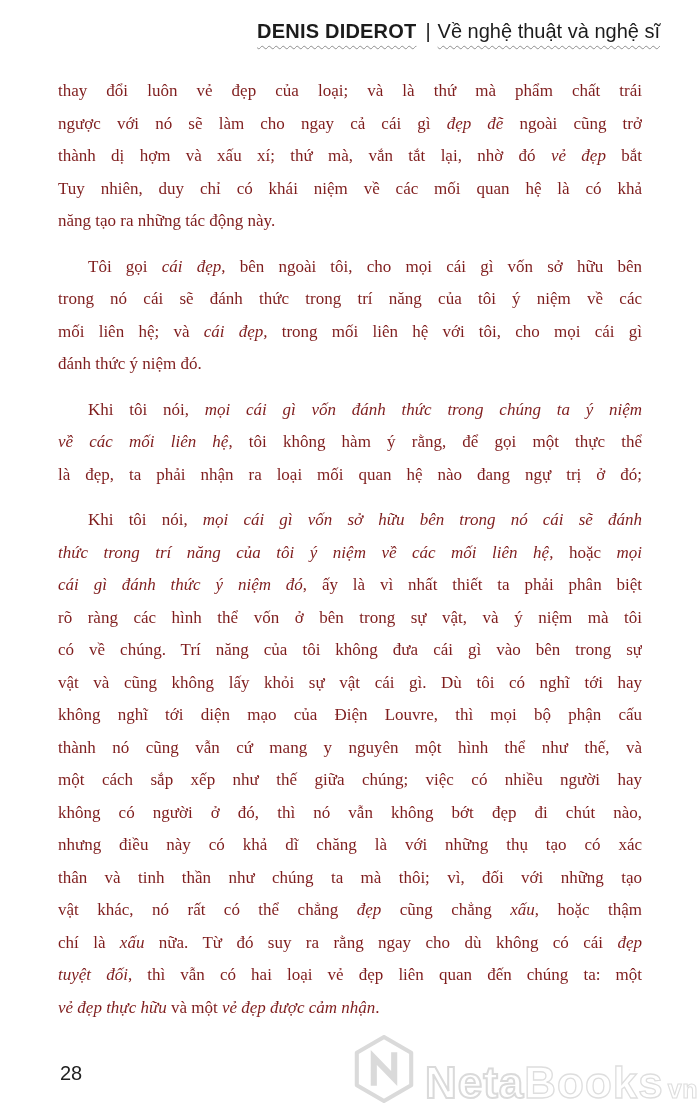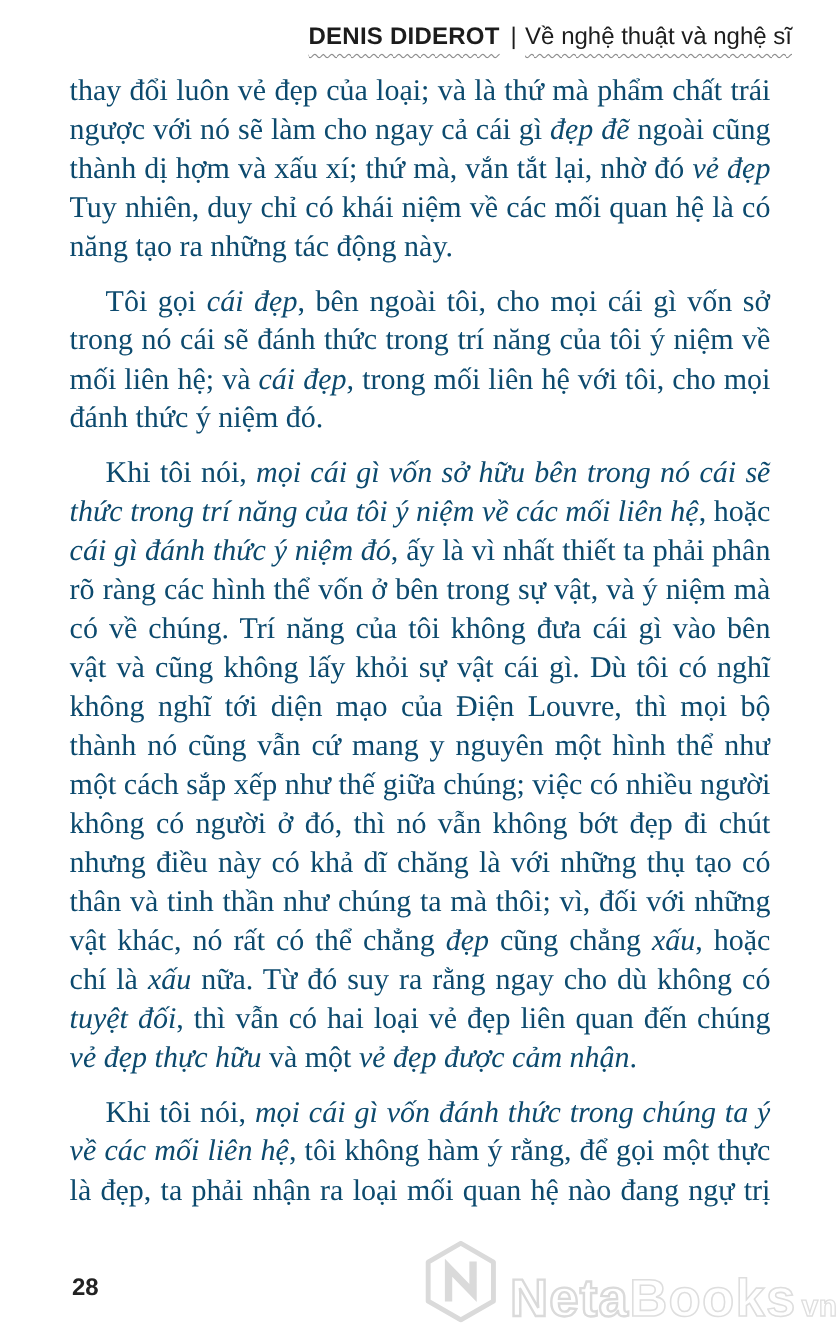--- a/index.html
+++ b/index.html
@@ -35,42 +35,42 @@
   .header .booktitle{
     font-weight:normal;
     text-decoration-line:underline;
     text-decoration-style:wavy;
     text-decoration-color:#8f8f8f;
     text-decoration-thickness:1px;
     text-underline-offset:7px;
   }
   
   .bodytext{
-    position:absolute;left:58px;top:60px;width:584px;
-    font-size:25px;
+    position:absolute;left:58px;top:75px;width:584px;
+    font-size:17px;
     line-height:32.5px;
-    color:#0c4a6e;
+    color:#7f1d1d;
   }
   .para + .para{margin-top:13px;}
   .line{
     height:32.5px;overflow:hidden;
     text-align:justify;
     text-align-last:justify;
   }
   .line.last{
     text-align:right;
     text-align-last:left;
   }
   .para.indent .line:first-child{text-indent:30px;}
   .line em{font-style:italic;}
   
   .pagenum{
     position:absolute;left:60px;top:1062px;
     font-family:"Liberation Sans","DejaVu Sans",sans-serif;
-    font-size:20px;font-weight:bold;color:#222222;
+    font-size:20px;font-weight:normal;color:#222222;
   }
   .watermark{
     position:absolute;right:2px;bottom:12px;
     display:flex;align-items:center;
     user-select:none;
   }
   .wm-logo{margin-right:10px;flex:0 0 auto;}
   .wm-text{
     font-family:"Liberation Sans","DejaVu Sans",sans-serif;
     font-weight:bold;
@@ -109,41 +109,41 @@
         <div class="line"><span>Tuy nhiên, duy chỉ có khái niệm về các mối quan hệ là có khả</span></div>
         <div class="line last"><span>năng tạo ra những tác động này.</span></div>
       </div>
       <div class="para indent">
         <div class="line"><span>Tôi gọi </span><em>cái đẹp</em><span>, bên ngoài tôi, cho mọi cái gì vốn sở hữu bên</span></div>
         <div class="line"><span>trong nó cái sẽ đánh thức trong trí năng của tôi ý niệm về các</span></div>
         <div class="line"><span>mối liên hệ; và </span><em>cái đẹp,</em><span> trong mối liên hệ với tôi, cho mọi cái gì</span></div>
         <div class="line last"><span>đánh thức ý niệm đó.</span></div>
       </div>
       <div class="para indent">
+        <div class="line"><span>Khi tôi nói, </span><em>mọi cái gì vốn đánh thức trong chúng ta ý niệm</em></div>
+        <div class="line"><em>về các mối liên hệ</em><span>, tôi không hàm ý rằng, để gọi một thực thể</span></div>
+        <div class="line"><span>là đẹp, ta phải nhận ra loại mối quan hệ nào đang ngự trị ở đó;</span></div>
+      </div>
+      <div class="para indent">
         <div class="line"><span>Khi tôi nói, </span><em>mọi cái gì vốn sở hữu bên trong nó cái sẽ đánh</em></div>
         <div class="line"><em>thức trong trí năng của tôi ý niệm về các mối liên hệ</em><span>, hoặc </span><em>mọi</em></div>
         <div class="line"><em>cái gì đánh thức ý niệm đó</em><span>, ấy là vì nhất thiết ta phải phân biệt</span></div>
         <div class="line"><span>rõ ràng các hình thể vốn ở bên trong sự vật, và ý niệm mà tôi</span></div>
         <div class="line"><span>có về chúng. Trí năng của tôi không đưa cái gì vào bên trong sự</span></div>
         <div class="line"><span>vật và cũng không lấy khỏi sự vật cái gì. Dù tôi có nghĩ tới hay</span></div>
         <div class="line"><span>không nghĩ tới diện mạo của Điện Louvre, thì mọi bộ phận cấu</span></div>
         <div class="line"><span>thành nó cũng vẫn cứ mang y nguyên một hình thể như thế, và</span></div>
         <div class="line"><span>một cách sắp xếp như thế giữa chúng; việc có nhiều người hay</span></div>
         <div class="line"><span>không có người ở đó, thì nó vẫn không bớt đẹp đi chút nào,</span></div>
         <div class="line"><span>nhưng điều này có khả dĩ chăng là với những thụ tạo có xác</span></div>
         <div class="line"><span>thân và tinh thần như chúng ta mà thôi; vì, đối với những tạo</span></div>
         <div class="line"><span>vật khác, nó rất có thể chẳng </span><em>đẹp</em><span> cũng chẳng </span><em>xấu</em><span>, hoặc thậm</span></div>
         <div class="line"><span>chí là </span><em>xấu</em><span> nữa. Từ đó suy ra rằng ngay cho dù không có cái </span><em>đẹp</em></div>
         <div class="line"><em>tuyệt đối</em><span>, thì vẫn có hai loại vẻ đẹp liên quan đến chúng ta: một</span></div>
         <div class="line last"><em>vẻ đẹp thực hữu</em><span> và một </span><em>vẻ đẹp được cảm nhận</em><span>.</span></div>
-      </div>
-      <div class="para indent">
-        <div class="line"><span>Khi tôi nói, </span><em>mọi cái gì vốn đánh thức trong chúng ta ý niệm</em></div>
-        <div class="line"><em>về các mối liên hệ</em><span>, tôi không hàm ý rằng, để gọi một thực thể</span></div>
-        <div class="line"><span>là đẹp, ta phải nhận ra loại mối quan hệ nào đang ngự trị ở đó;</span></div>
       </div>
     </div>
 
   <div class="pagenum">28</div>
 
   <div class="watermark">
     <span class="wm-logo">
       <svg width="62" height="68" viewBox="0 0 90 100" xmlns="http://www.w3.org/2000/svg">
         <polygon points="45,3 85,26 85,74 45,97 5,74 5,26" fill="#ffffff" stroke="#dadada" stroke-width="6" stroke-linejoin="round"></polygon>
         <path d="M30 70 L30 33 L60 64 L60 30" fill="none" stroke="#dadada" stroke-width="9" stroke-linecap="square" stroke-linejoin="miter"></path>

